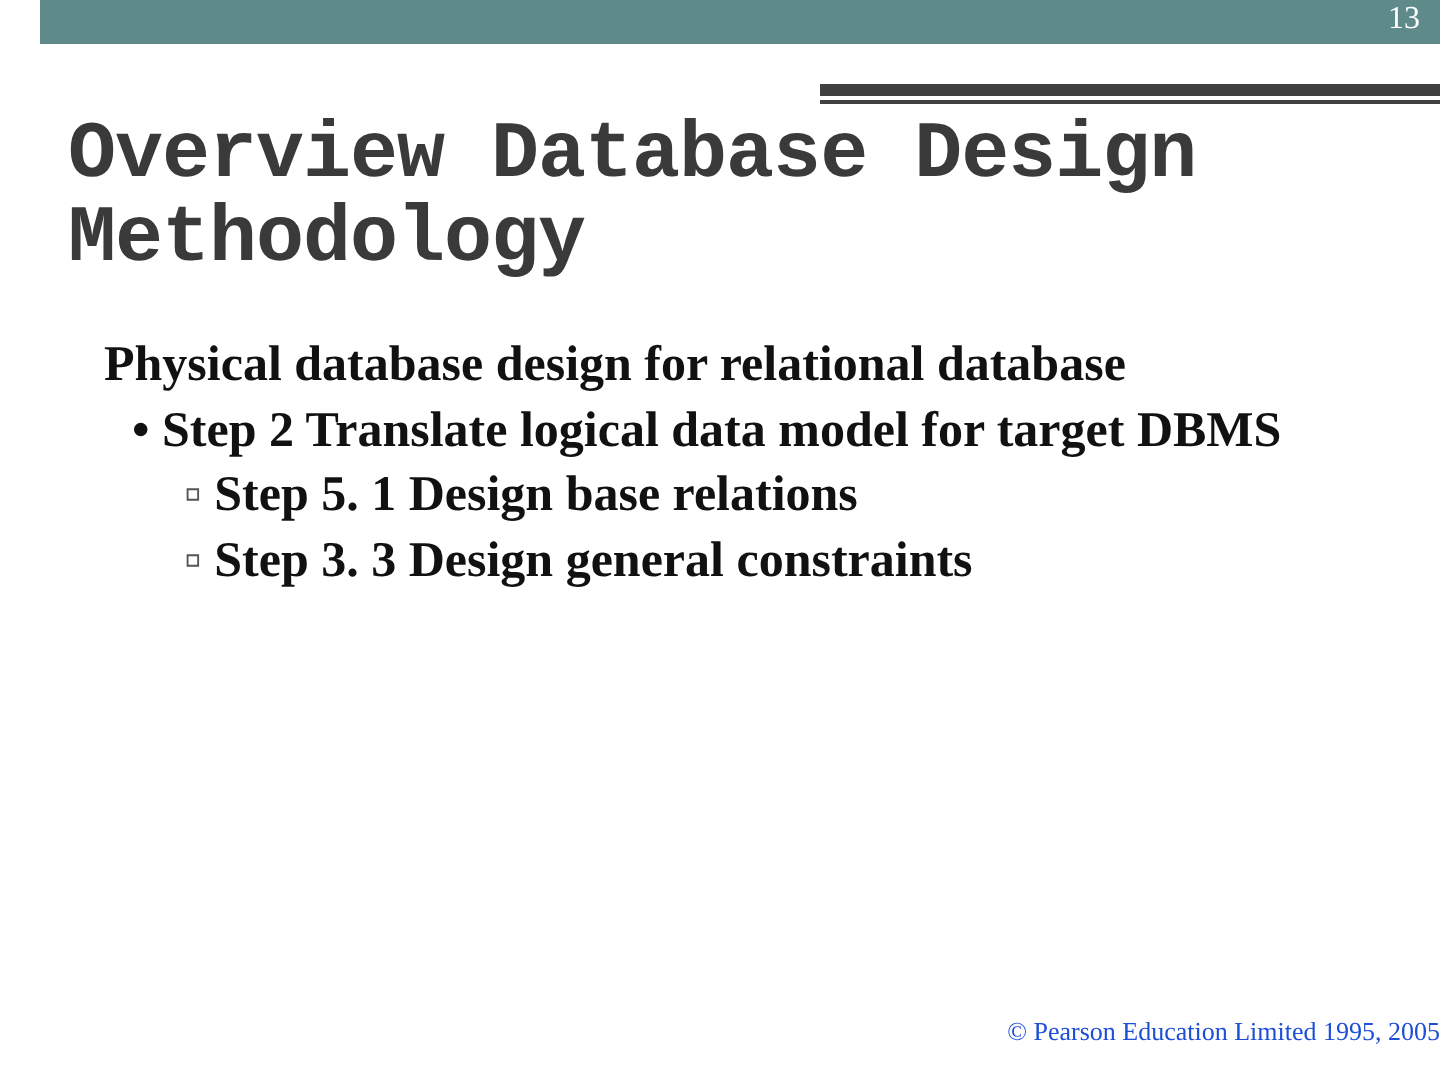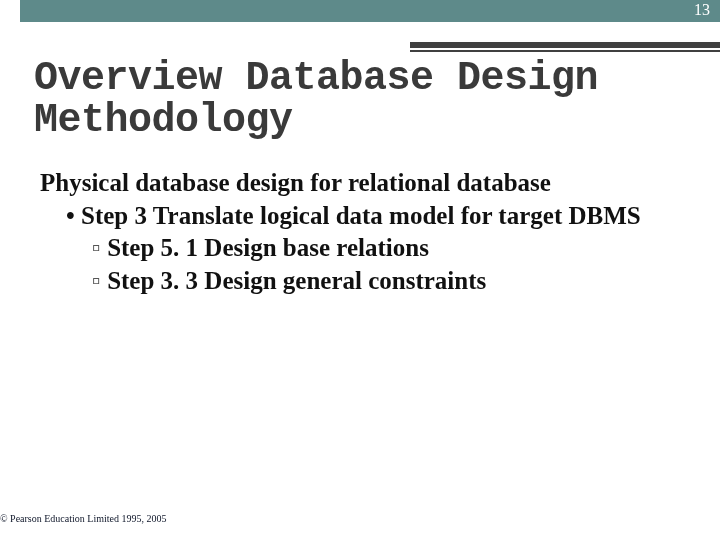--- a/index.html
+++ b/index.html
@@ -68,21 +68,21 @@
     top: 168px;
     left: 40px;
     right: 40px;
     font-family: Georgia, 'Times New Roman', serif;
     font-size: 25px;
     line-height: 1.22;
     font-weight: bold;
     color: #111;
   }
   .lvl0 {
-    margin: 0 0 2px 0;
+    margin: 0 0 2px 12px;
     padding-left: 26px;
     text-indent: -26px;
   }
   .lvl1 {
     margin: 0 0 2px 0;
     padding-left: 26px;
   }
   .lvl1::before {
     content: "• ";
   }
@@ -93,43 +93,43 @@
   }
   .lvl2::before {
     content: "▫ ";
     color: #555;
   }
   .footer {
     position: absolute;
     bottom: 16px;
     left: 0;
     right: 0;
-    text-align: left;
+    text-align: right;
     font-family: Georgia, serif;
-    font-size: 10px;
+    font-size: 13px;
     font-weight: normal;
-    color: #0f172a;
+    color: #1d4ed8;
   }
 </style>
 </head>
 <body>
 
 <div class="slide">
   <div class="topbar">
     <span class="pagenum">13</span>
   </div>
 
   <div class="accent-lines">
     <div class="accent-thick"></div>
     <div class="accent-thin"></div>
   </div>
 
   <div class="title">Overview Database Design Methodology</div>
 
   <div class="body">
     <p class="lvl0">Physical database design for relational database</p>
-    <p class="lvl1">Step 3  Translate logical data model for target DBMS</p>
+    <p class="lvl1">Step 2  Translate logical data model for target DBMS</p>
     <p class="lvl2">Step 5. 1  Design base relations</p>
     <p class="lvl2">Step 3. 3  Design general constraints</p>
   </div>
 
   <div class="footer">© Pearson Education Limited 1995, 2005</div>
 </div>
 
 </body></html>

